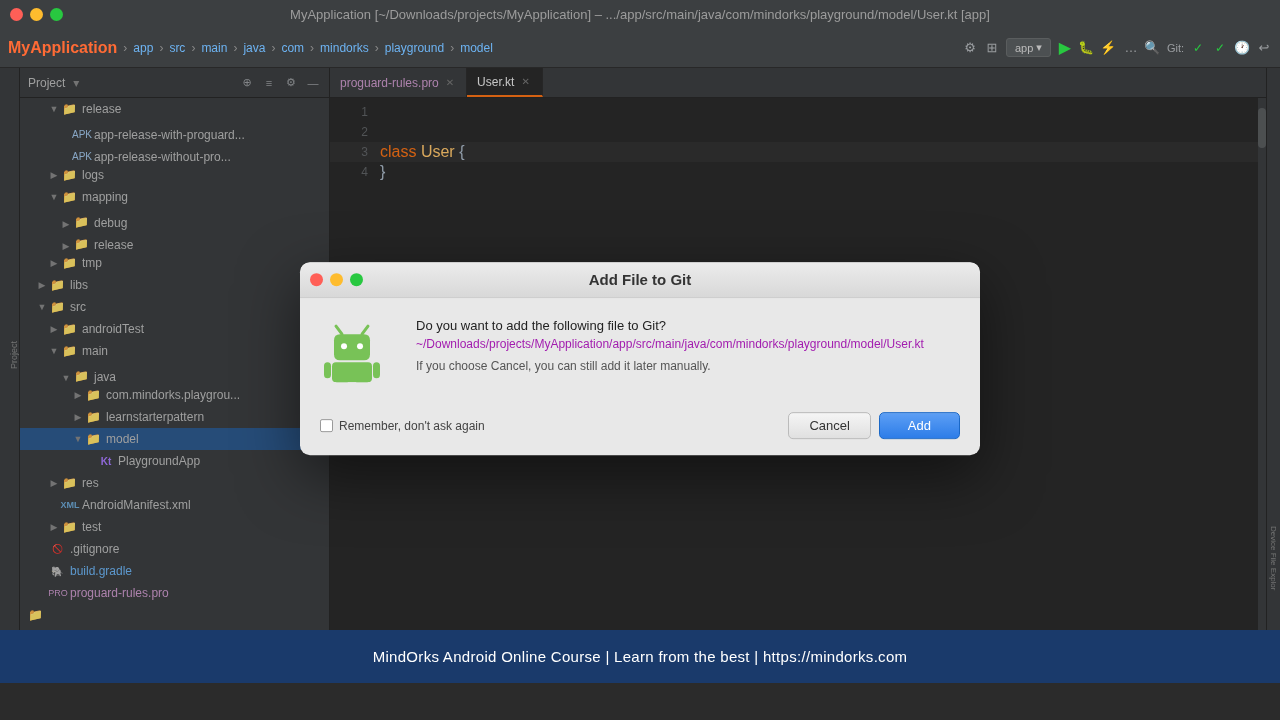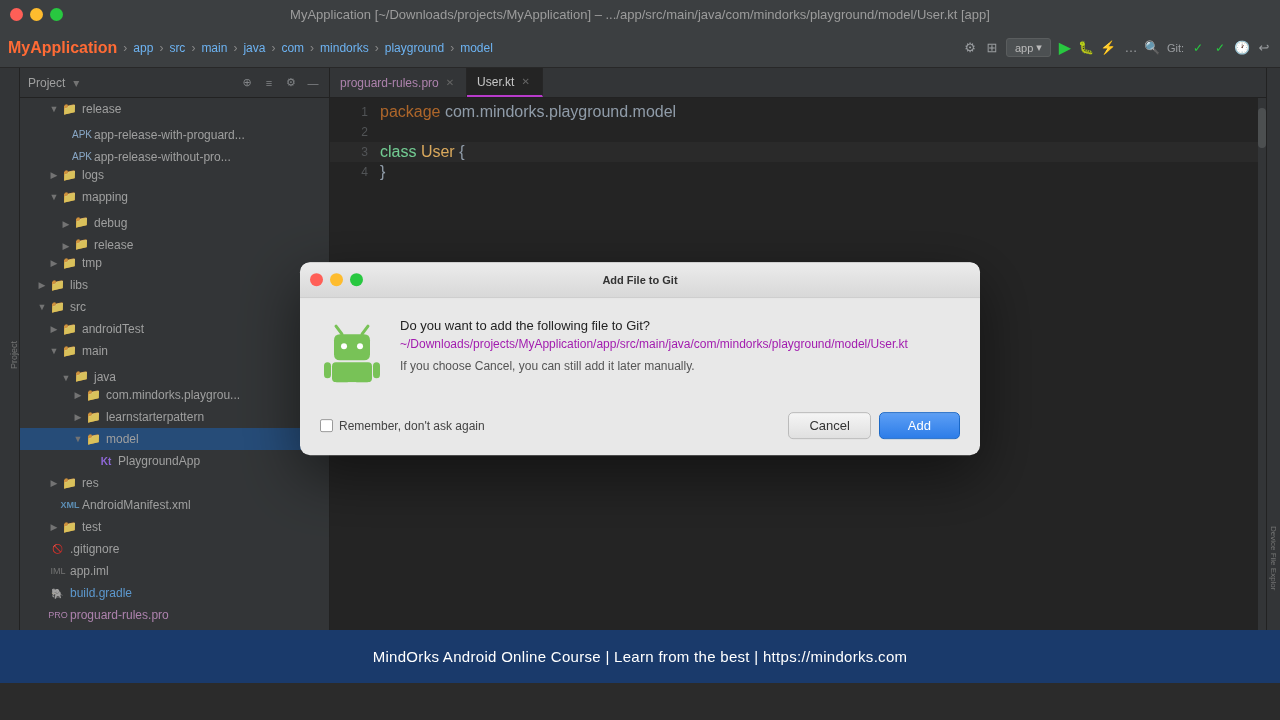--- a/index.html
+++ b/index.html
@@ -90,21 +90,21 @@
       padding: 0 10px;
       font-size: 12px;
       color: #9a9da0;
       border-right: 1px solid #2d2d2d;
       gap: 5px;
       cursor: pointer;
     }
     .tab.active {
       background: #2b2b2b;
       color: #e8e8e8;
-      border-bottom: 2px solid #d946ef;
+      border-bottom: 2px solid #f97316;
     }
     .tab-close {
       font-size: 10px;
       color: #777;
       cursor: pointer;
       padding: 1px 2px;
     }
 
     
     .project-panel {
@@ -247,28 +247,28 @@
       border-bottom: 1px solid #c0c0c0;
       border-radius: 10px 10px 0 0;
     }
     .dialog-traffic-lights {
       position: absolute;
       left: 10px;
       display: flex;
       gap: 7px;
     }
     .dialog-title {
-      font-size: 11px;
+      font-size: 15px;
       font-weight: 600;
       color: #333;
     }
     .dialog-body {
       padding: 20px 20px 16px 20px;
       display: flex;
-      gap: 16px;
+      gap: 32px;
       align-items: flex-start;
     }
     .dialog-content { flex: 1; }
     .dialog-main-text {
       font-size: 13px;
       color: #222;
       margin-bottom: 4px;
       font-weight: 500;
     }
     .dialog-path-text {
@@ -539,25 +539,20 @@
       <span class="tree-icon icon-folder">📁</span>
       <span>test</span>
     </div>
     <div class="tree-item indent-1">
       <span class="tree-arrow leaf"></span>
       <span class="tree-icon icon-gitignore">🚫</span>
       <span>.gitignore</span>
     </div>
     <div class="tree-item indent-1">
       <span class="tree-arrow leaf"></span>
-      <span class="tree-icon" style="color:#888; font-size:9px;">IML</span>
-      <span>app.iml</span>
-    </div>
-    <div class="tree-item indent-1">
-      <span class="tree-arrow leaf"></span>
       <span class="tree-icon icon-gradle">🐘</span>
       <span style="color:#6db3f2;">build.gradle</span>
     </div>
     <div class="tree-item indent-1">
       <span class="tree-arrow leaf"></span>
       <span class="tree-icon icon-proguard" style="color:#cc99cc; font-size:9px;">PRO</span>
       <span style="color:#cc99cc;">proguard-rules.pro</span>
     </div>
     <div class="tree-item" style="padding-left:8px;">
 
@@ -579,35 +574,31 @@
         <span class="tab-close">✕</span>
       </div>
     </div>
 
     <div class="editor-area">
       <div style="display:flex; height:100%;">
         <div style="flex:1; padding:4px 0;">
 
           <div class="code-line">
             <span class="line-num">1</span>
-            <span class="code-content">
-              <span style="color:#cc7832;">package</span>
-              <span style="color:#a9b7c6;"> com.mindorks.playground.model</span>
-            </span>
           </div>
 
           <div class="code-line">
             <span class="line-num">2</span>
             <span class="code-content"></span>
           </div>
 
           <div class="code-line line-highlight">
             <span class="line-num">3</span>
             <span class="code-content">
-              <span style="color:#86efac;">class</span>
+              <span style="color:#f97316;">class</span>
               <span style="color:#a9b7c6;"> </span>
               <span style="color:#ffc66d;">User</span>
               <span style="color:#a9b7c6;"> {</span>
             </span>
           </div>
 
           <div class="code-line">
             <span class="line-num">4</span>
             <span class="code-content">
               <span style="color:#a9b7c6;">}</span>

